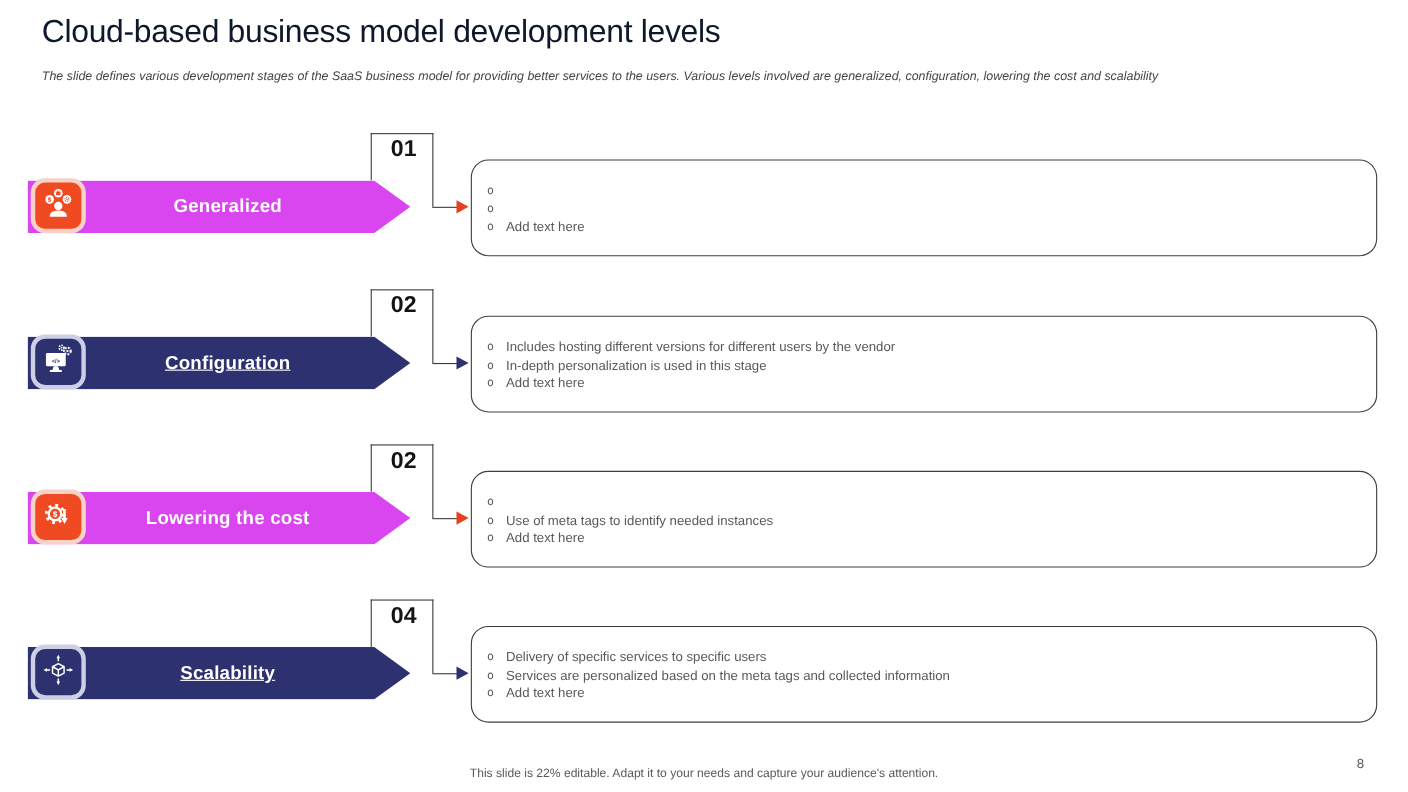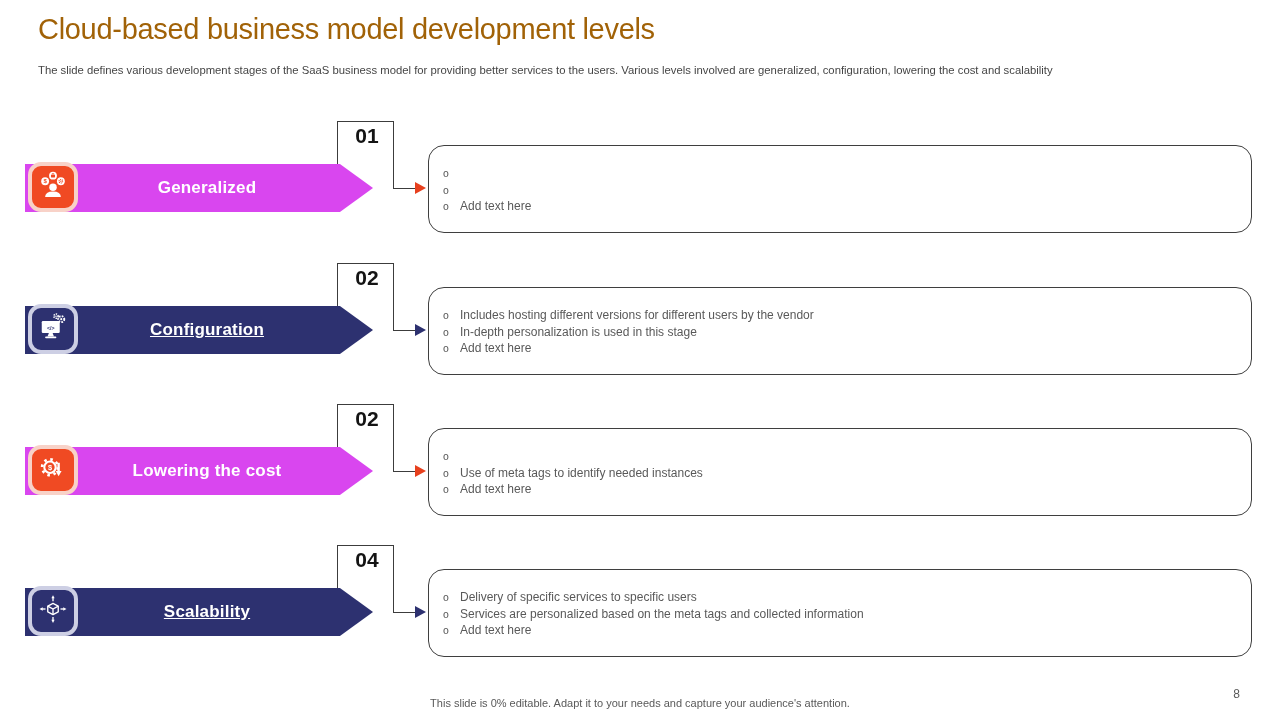--- a/index.html
+++ b/index.html
@@ -1,26 +1,27 @@
 <!DOCTYPE html>
 <html><head>
 <meta charset="utf-8">
 <style>
   html,body { margin:0; padding:0; background:#fff; }
   .slide {
     position:relative; width:1280px; height:720px; background:#ffffff;
     font-family:"Liberation Sans", sans-serif; overflow:hidden;
   }
   .title {
-    position:absolute; left:38px; top:13px; font-size:29px; color:#a16207;
+    position:absolute; left:38px; top:13px; font-size:29px; color:#0f172a;
     letter-spacing:-0.3px; white-space:nowrap;
   }
   .subtitle {
     position:absolute; left:38px; top:64px; font-size:11.3px; color:#454545;
     white-space:nowrap;
+    font-style:italic;
   }
   .level-row { position:absolute; left:0; width:1280px; height:115px; }
   .r1 { top:145px; } .r2 { top:287px; } .r3 { top:428px; } .r4 { top:569px; }
 
   .banner {
     position:absolute; left:25px; top:19px; width:348px; height:48px;
     clip-path:polygon(0 0, 90.5% 0, 100% 50%, 90.5% 100%, 0 100%);
     display:flex; align-items:center; justify-content:center;
     box-sizing:border-box; padding:0 40px 0 56px;
     color:#ffffff; font-weight:bold; font-size:17px; letter-spacing:0.2px;
@@ -225,15 +226,15 @@
         <span class="marker">o</span>
         <span>Services are personalized based on the meta tags and collected information</span>
       </div>
       <div class="bullet">
         <span class="marker">o</span>
         <span>Add text here</span>
       </div>
     </div>
   </div>
 
-  <div class="footer">This slide is 0% editable. Adapt it to your needs and capture your audience's attention.</div>
+  <div class="footer">This slide is 22% editable. Adapt it to your needs and capture your audience's attention.</div>
   <div class="page-num">8</div>
 </div>
 
 </body></html>

